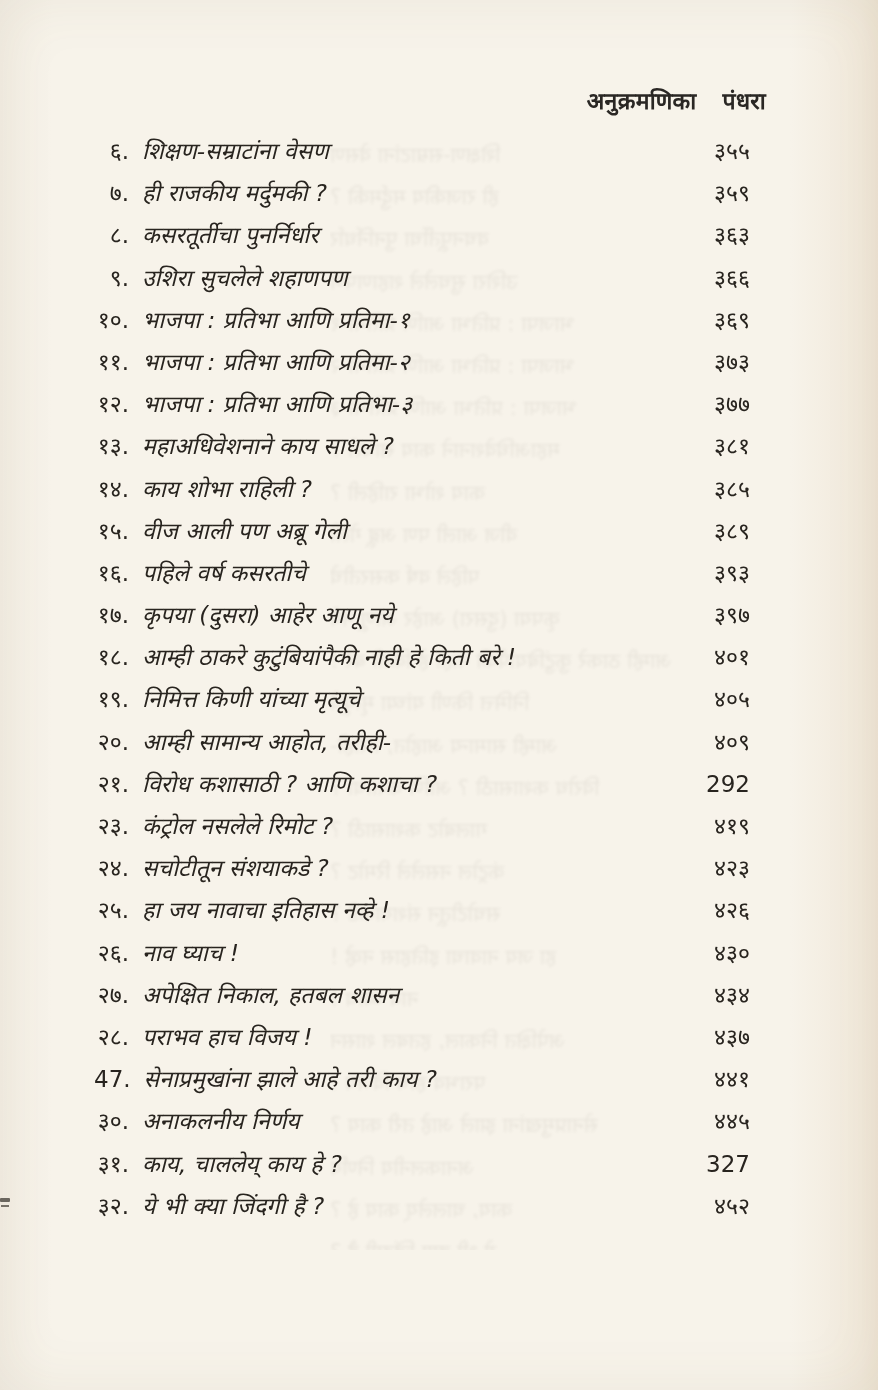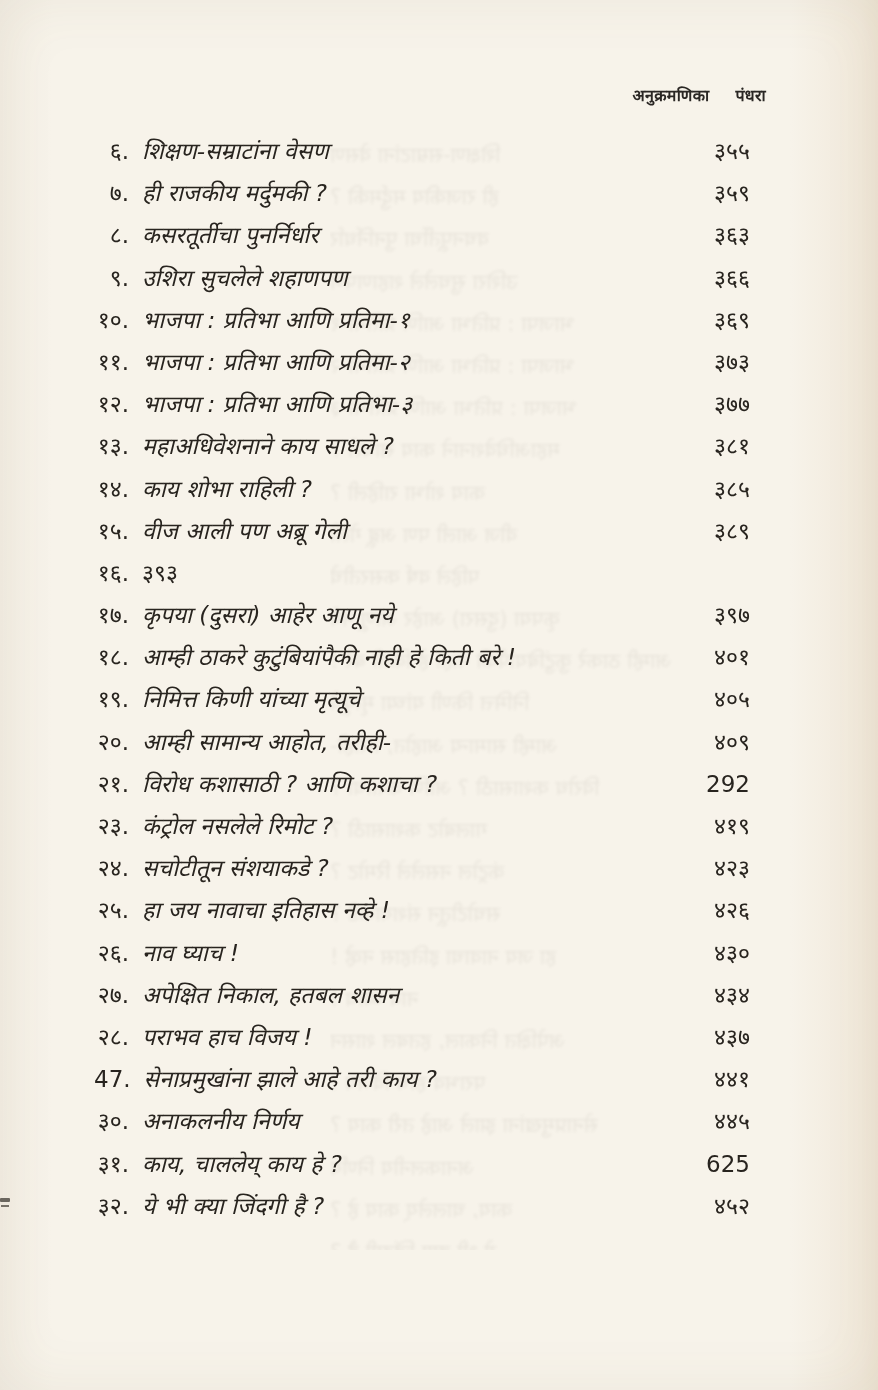--- a/index.html
+++ b/index.html
@@ -15,21 +15,21 @@
     background:
       linear-gradient(90deg, #f3eee4 0%, #f7f3ea 6%, #f7f3ea 90%, #f1e9db 98%, #eee4d4 100%),
       #f6f2e9;
     box-shadow:inset 0 0 60px rgba(120,100,70,.08);
     color:#262321;
   }
   .header{
     position:absolute;
     top:84px; right:112px;
     display:flex; gap:26px;
-    font-size:16px;
+    font-size:23px;
     font-weight:bold;
     letter-spacing:.3px;
     color:#2a2724;
     align-items:center;
   }
   .toc{
     position:absolute;
     top:134px; left:94px; right:128px;
   }
   .row{
@@ -169,20 +169,21 @@
         <span class="title">काय शोभा राहिली ?</span>
         <span class="pageno">३८५</span>
       </div>
     <div class="row">
         <span class="num">१५.</span>
         <span class="title">वीज आली पण अब्रू गेली</span>
         <span class="pageno">३८९</span>
       </div>
     <div class="row">
         <span class="num">१६.</span>
+        <span class="title">पहिले वर्ष कसरतीचे</span>
         <span class="pageno">३९३</span>
       </div>
     <div class="row">
         <span class="num">१७.</span>
         <span class="title">कृपया (दुसरा) आहेर आणू नये</span>
         <span class="pageno">३९७</span>
       </div>
     <div class="row">
         <span class="num">१८.</span>
         <span class="title">आम्ही ठाकरे कुटुंबियांपैकी नाही हे किती बरे !</span>
@@ -239,21 +240,21 @@
         <span class="pageno">४४१</span>
       </div>
     <div class="row">
         <span class="num">३०.</span>
         <span class="title">अनाकलनीय निर्णय</span>
         <span class="pageno">४४५</span>
       </div>
     <div class="row">
         <span class="num">३१.</span>
         <span class="title">काय, चाललेय् काय हे ?</span>
-        <span class="pageno">625</span>
+        <span class="pageno">327</span>
       </div>
     <div class="row">
         <span class="num">३२.</span>
         <span class="title">ये भी क्या जिंदगी है ?</span>
         <span class="pageno">४५२</span>
       </div>
   </div>
 
   <div class="edge-mark"></div>
 

